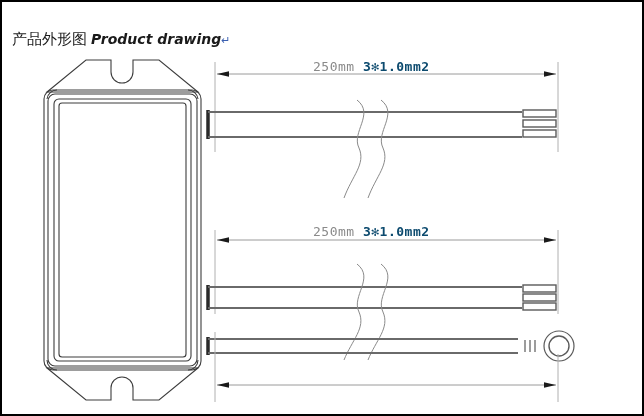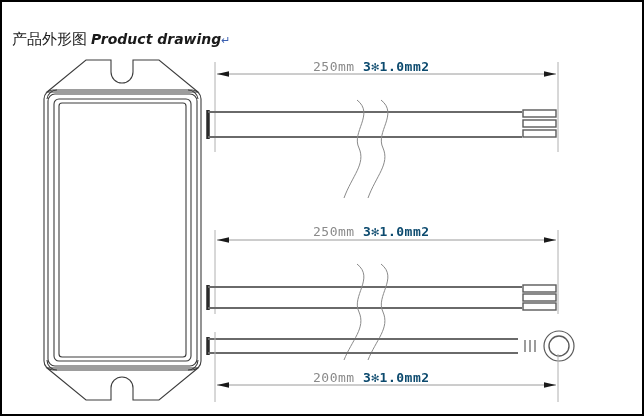--- a/index.html
+++ b/index.html
@@ -180,18 +180,14 @@
   <div class="dim-label" style="left:311px; top:57px;">
     <span>250mm</span>
     <span class="gauge">3✻1.0mm2</span>
   </div>
 
   <div class="dim-label" style="left:311px; top:222px;">
     <span>250mm</span>
     <span class="gauge">3✻1.0mm2</span>
   </div>
 
-  <div class="dim-label" style="left:311px; top:368px;">
-    <span>200mm</span>
-    <span class="gauge">3✻1.0mm2</span>
-  </div>
 
 </div>
 
 </body></html>

